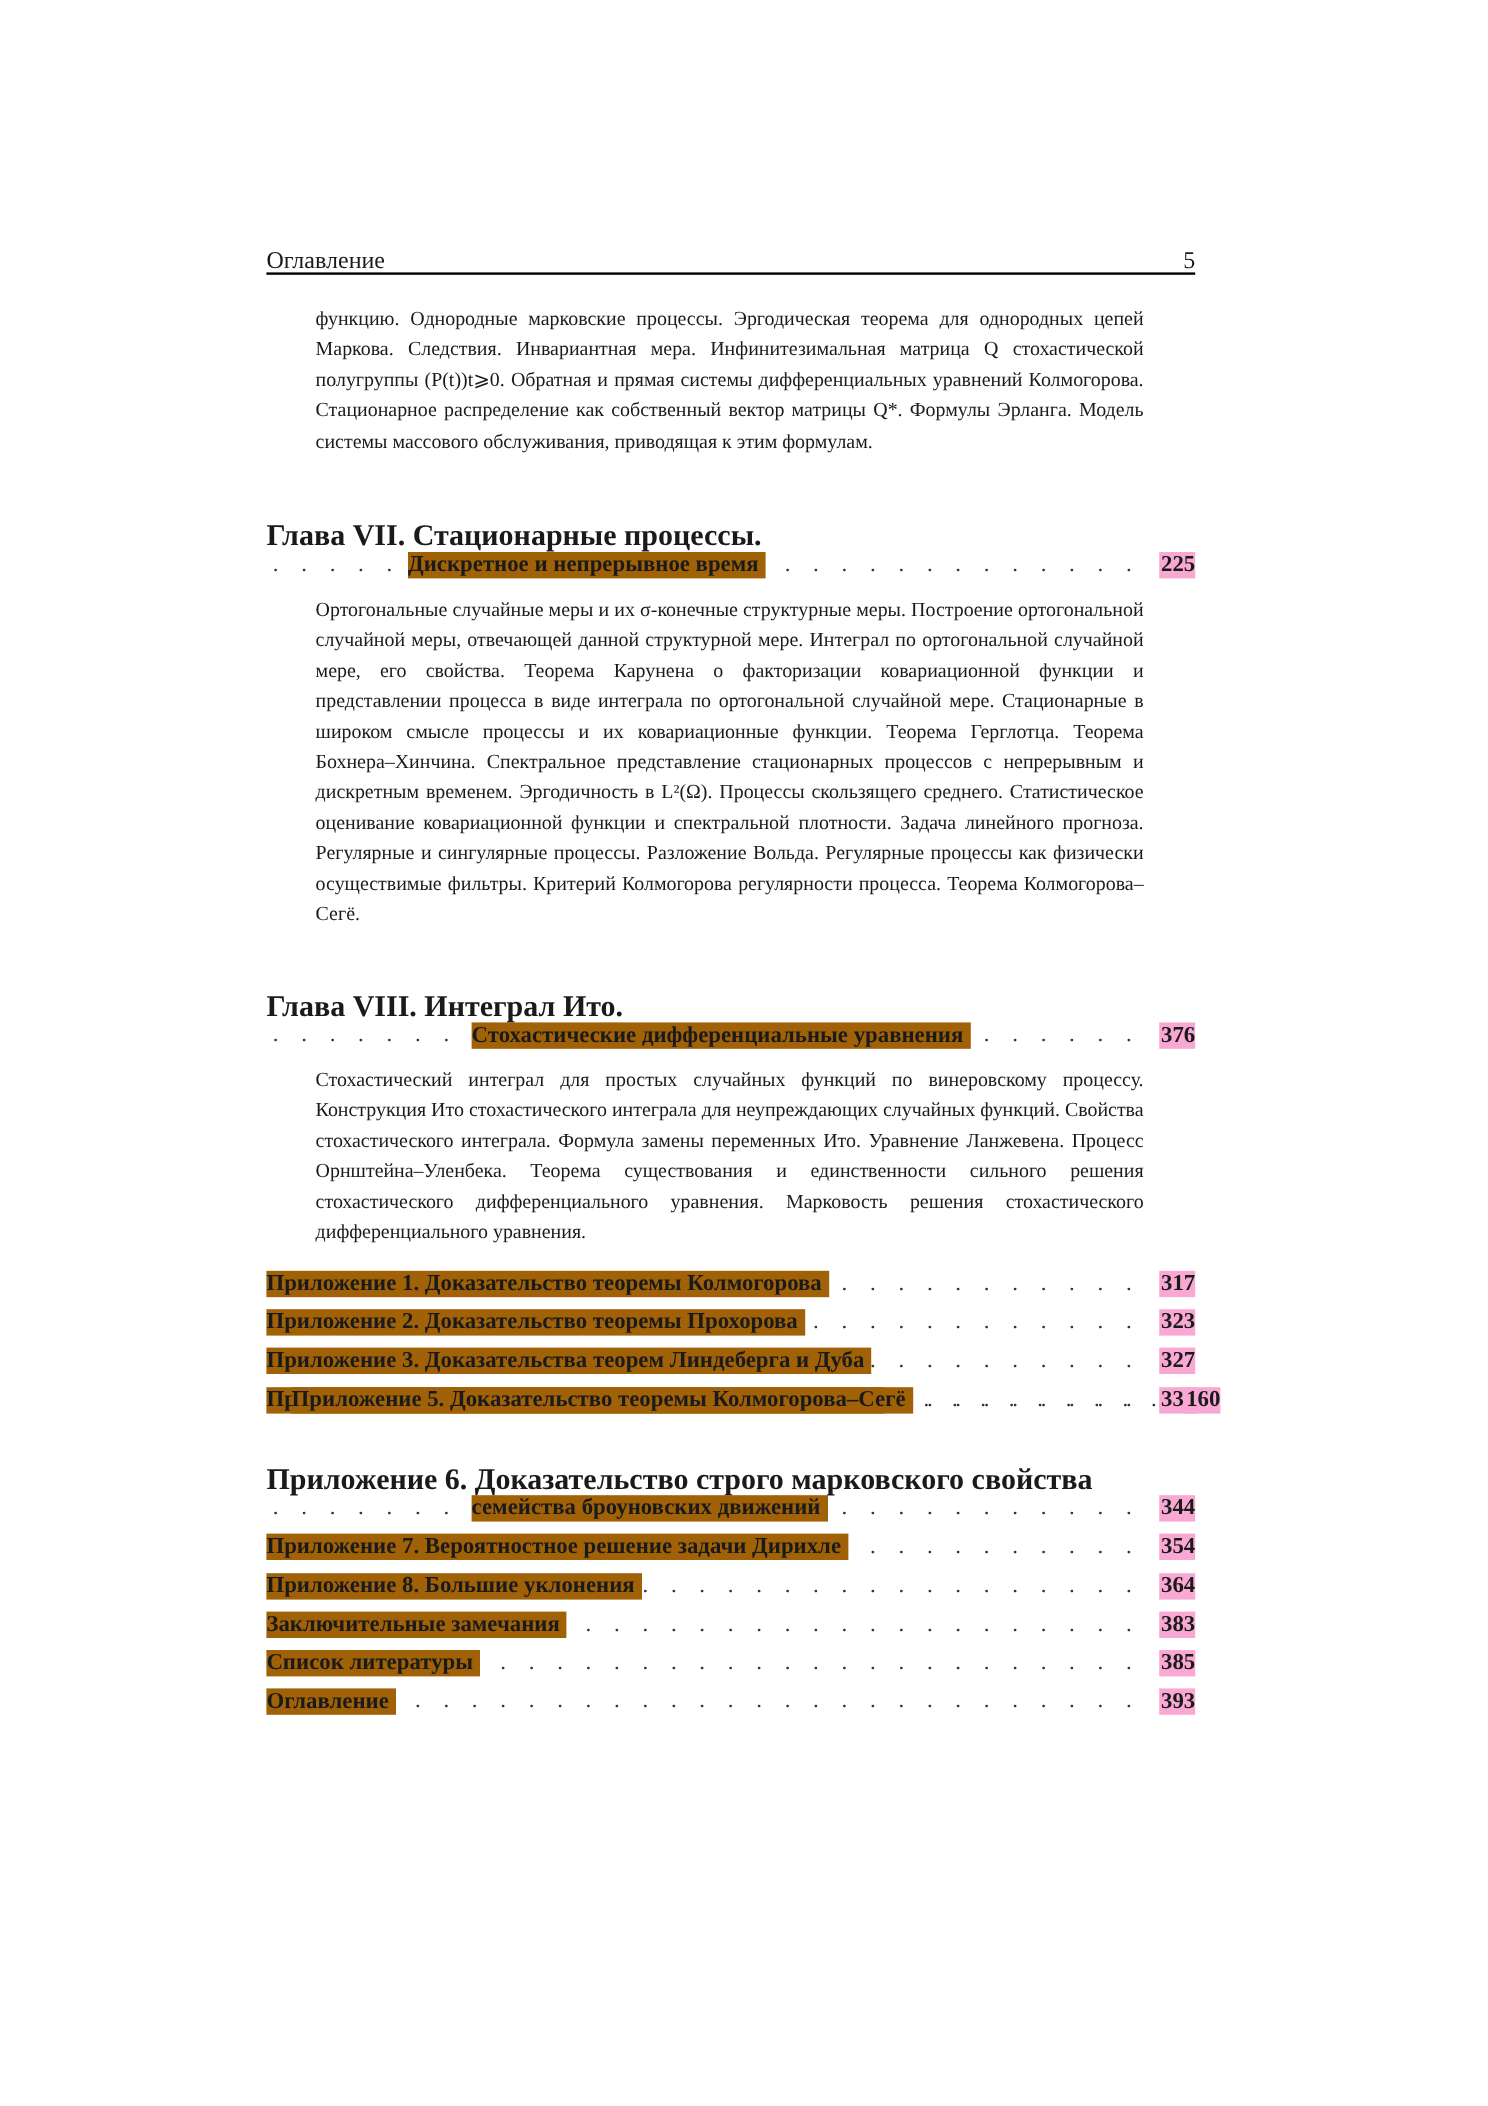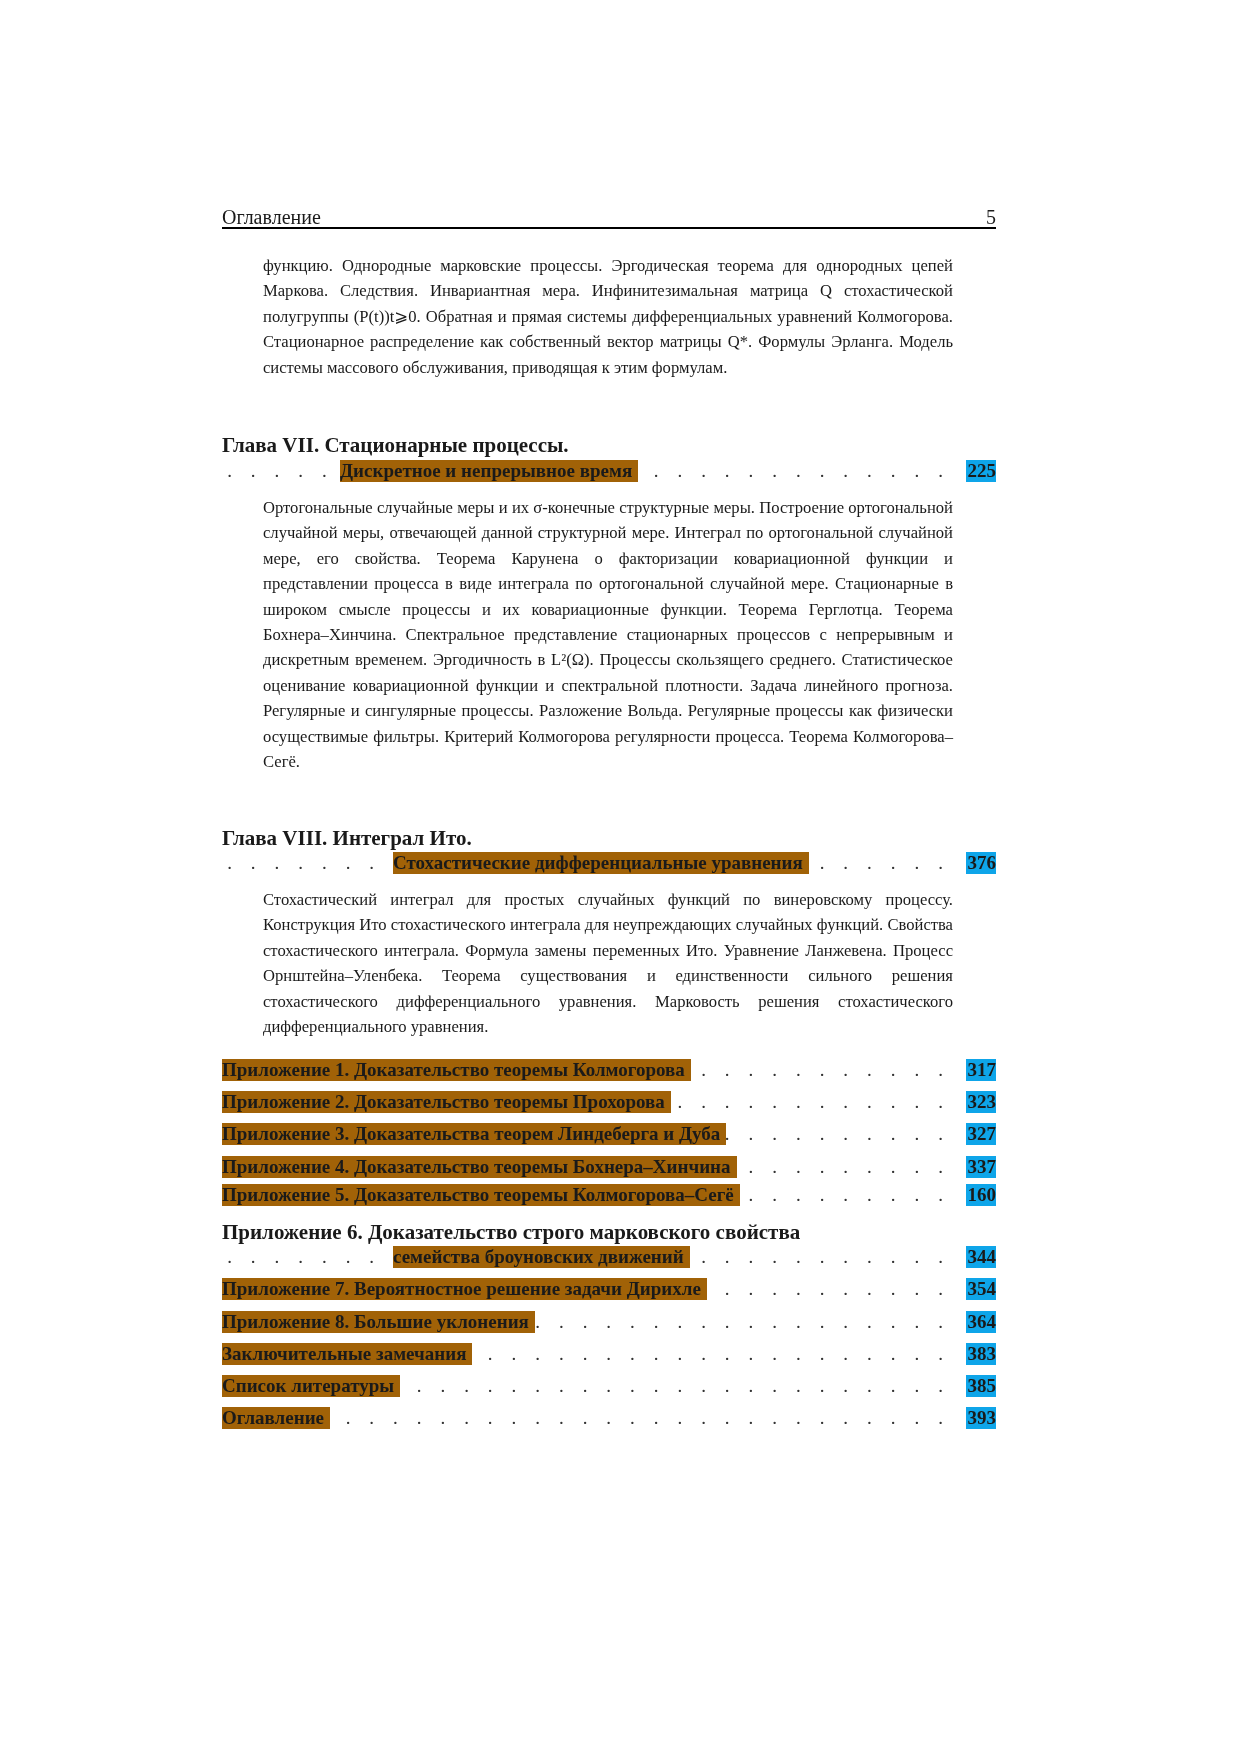--- a/index.html
+++ b/index.html
@@ -16,23 +16,23 @@
   .para { position: absolute; left: 263px; width: 690px; font-family: "Liberation Serif", serif;
           font-size: 16.6px; line-height: 25.4px; text-align: justify; margin: 0; }
 
   .entry { position: absolute; left: 222px; width: 774px; height: 28px;
            font-family: "Liberation Serif", serif; font-weight: bold; font-size: 19px; }
   .entry .lbl { position: absolute; left: 0; top: 0; white-space: nowrap; background: #a16207; padding-right: 6px; z-index: 2; }
   .entry .lbl.indent { left: 118px; }
   .entry .lbl.indent2 { left: 171px; }
   .entry .dots { position: absolute; left: 0; right: 46px; top: 0; overflow: hidden; white-space: nowrap;
                  font-weight: normal; letter-spacing: 7.1px; color: #333; text-align: right; direction: rtl; }
-  .entry .num { position: absolute; right: 0; top: 0; background: #0ea5e9; padding-left: 2px; z-index: 2; }
+  .entry .num { position: absolute; right: 0; top: 0; background: #f9a8d4; padding-left: 2px; z-index: 2; }
   .chap-line1 { position: absolute; left: 222px; font-family: "Liberation Serif", serif;
-                font-weight: bold; font-size: 21px; white-space: nowrap; }
+                font-weight: bold; font-size: 25px; white-space: nowrap; }
 </style>
 </head>
 <body>
 
 <div class="page">
 
   <div class="running-head">
     <span class="title">Оглавление</span>
     <span class="pnum">5</span>
   </div>
@@ -69,21 +69,21 @@
   <div class="entry" style="top:1123px;">
     <span class="lbl">Приложение 3. Доказательства теорем Линдеберга и Дуба</span>
     <span class="dots">. . . . . . . . . . . . . . . . . . . . . . . . . . . . . . . . . . . . . . . . . . . . . . . . . . . . . . . . . . . . . . . . . . . . . . . . . . . . . . . . . .</span>
     <span class="num">327</span>
   </div>
   <div class="entry" style="top:1156px;">
     <span class="lbl">Приложение 4. Доказательство теоремы Бохнера–Хинчина</span>
     <span class="dots">. . . . . . . . . . . . . . . . . . . . . . . . . . . . . . . . . . . . . . . . . . . . . . . . . . . . . . . . . . . . . . . . . . . . . . . . . . . . . . . . . .</span>
     <span class="num">337</span>
   </div>
-  <div class="entry" style="top:1184px;">
+  <div class="entry" style="top:1156px;margin-left:21px;">
     <span class="lbl">Приложение 5. Доказательство теоремы Колмогорова–Сегё</span>
     <span class="dots">. . . . . . . . . . . . . . . . . . . . . . . . . . . . . . . . . . . . . . . . . . . . . . . . . . . . . . . . . . . . . . . . . . . . . . . . . . . . . . . . . .</span>
     <span class="num">160</span>
   </div>
   <div class="chap-line1" style="top:1220px;">Приложение 6. Доказательство строго марковского свойства</div>
   <div class="entry" style="top:1246px;">
     <span class="lbl" style="left:171px;">семейства броуновских движений</span>
     <span class="dots">. . . . . . . . . . . . . . . . . . . . . . . . . . . . . . . . . . . . . . . . . . . . . . . . . . . . . . . . . . . . . . . . . . . . . . . . . . . . . . . . . .</span>
     <span class="num">344</span>
   </div>

